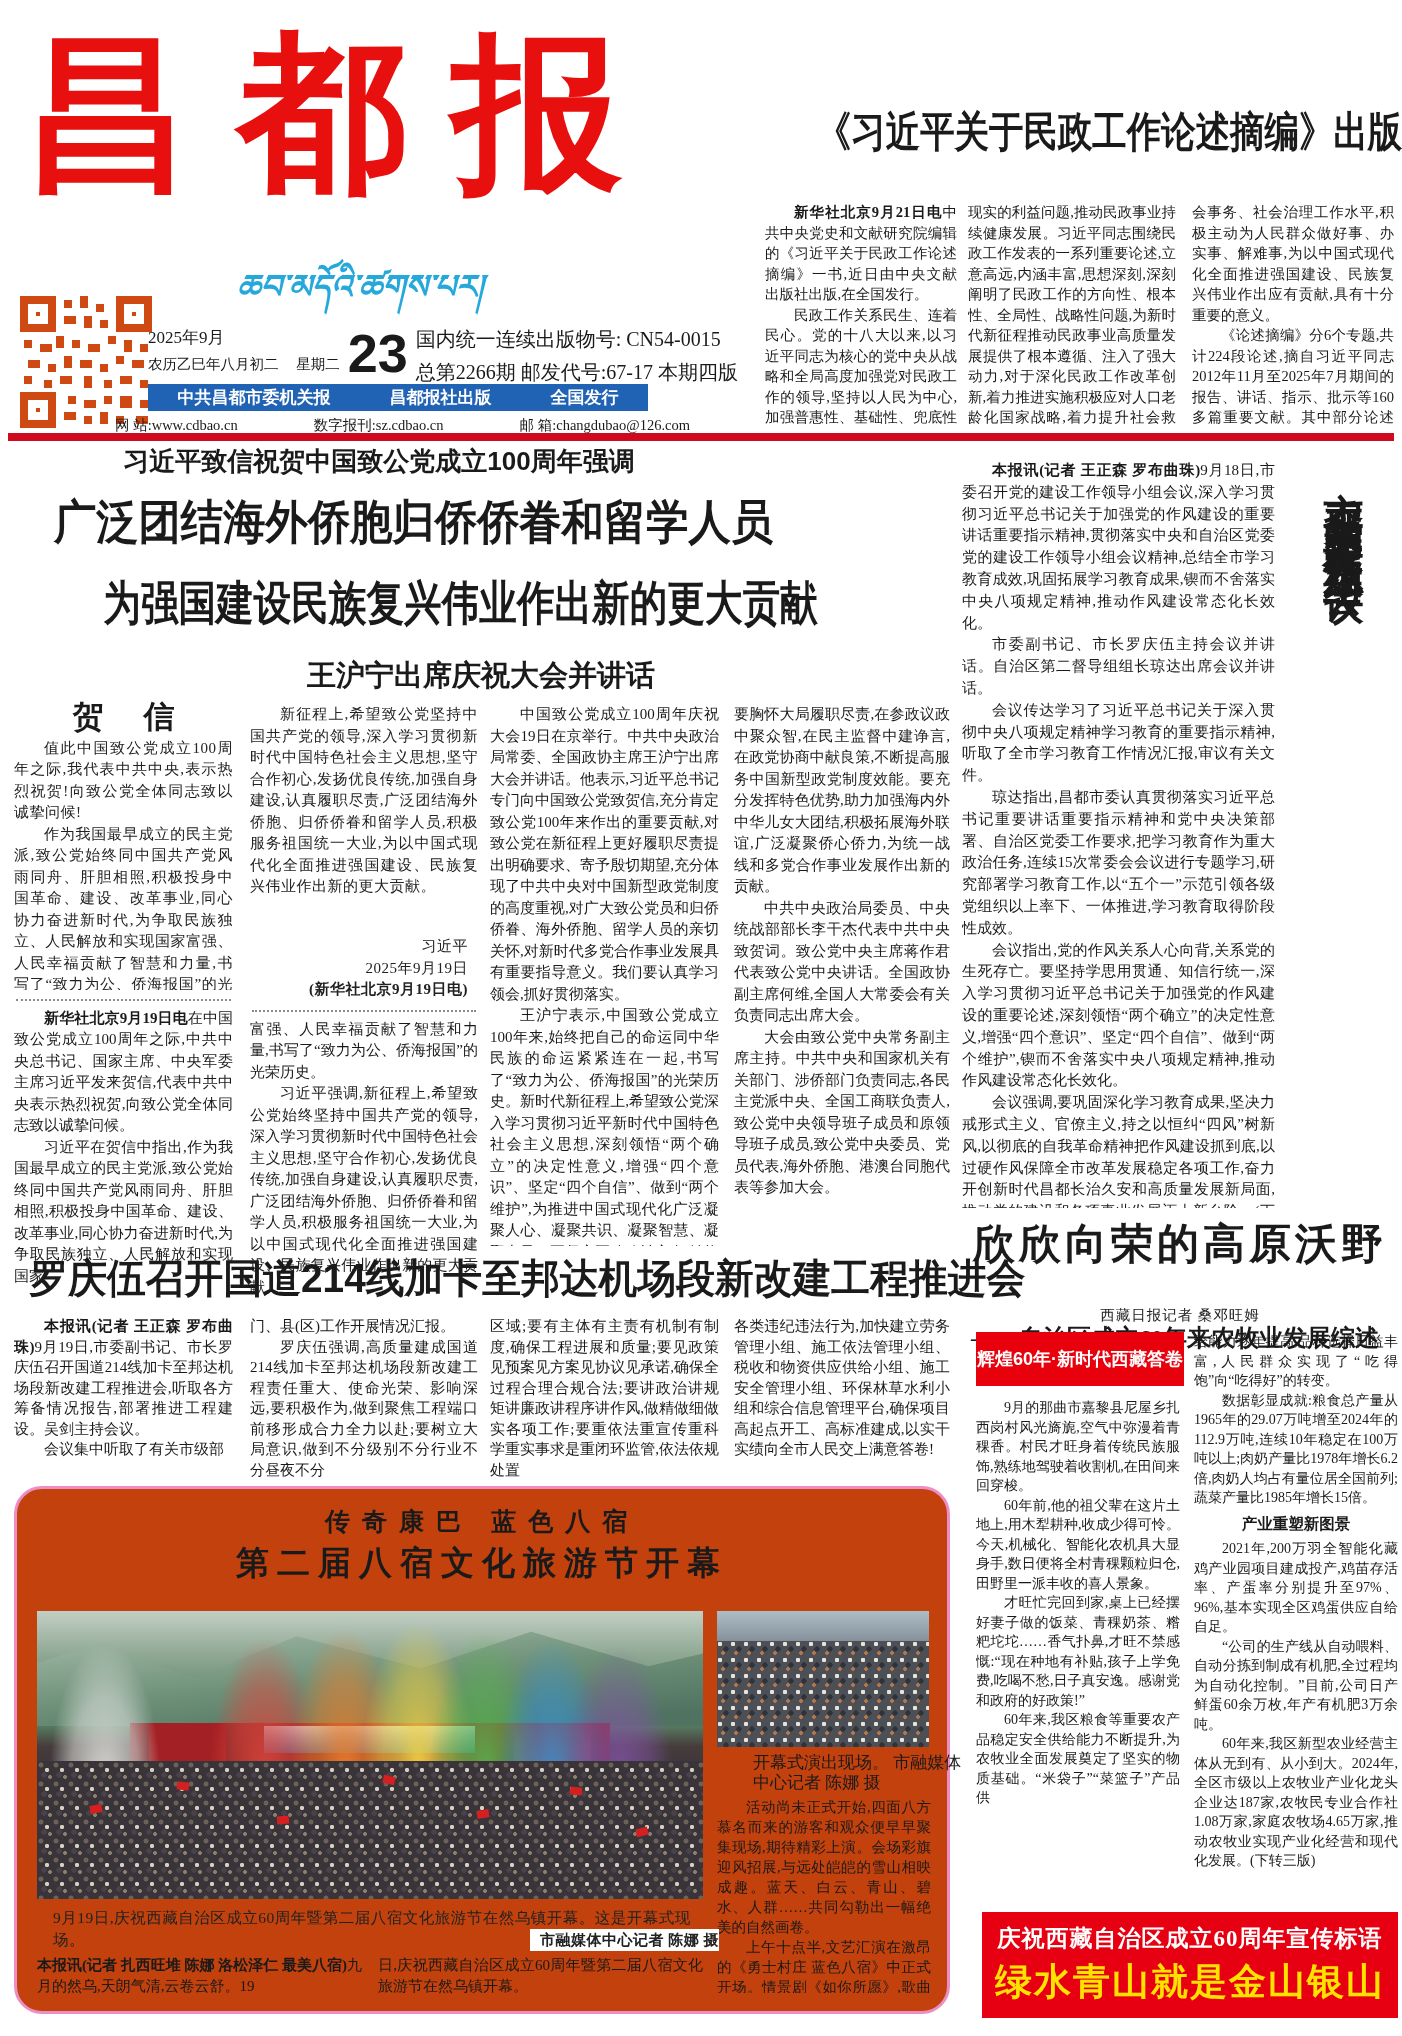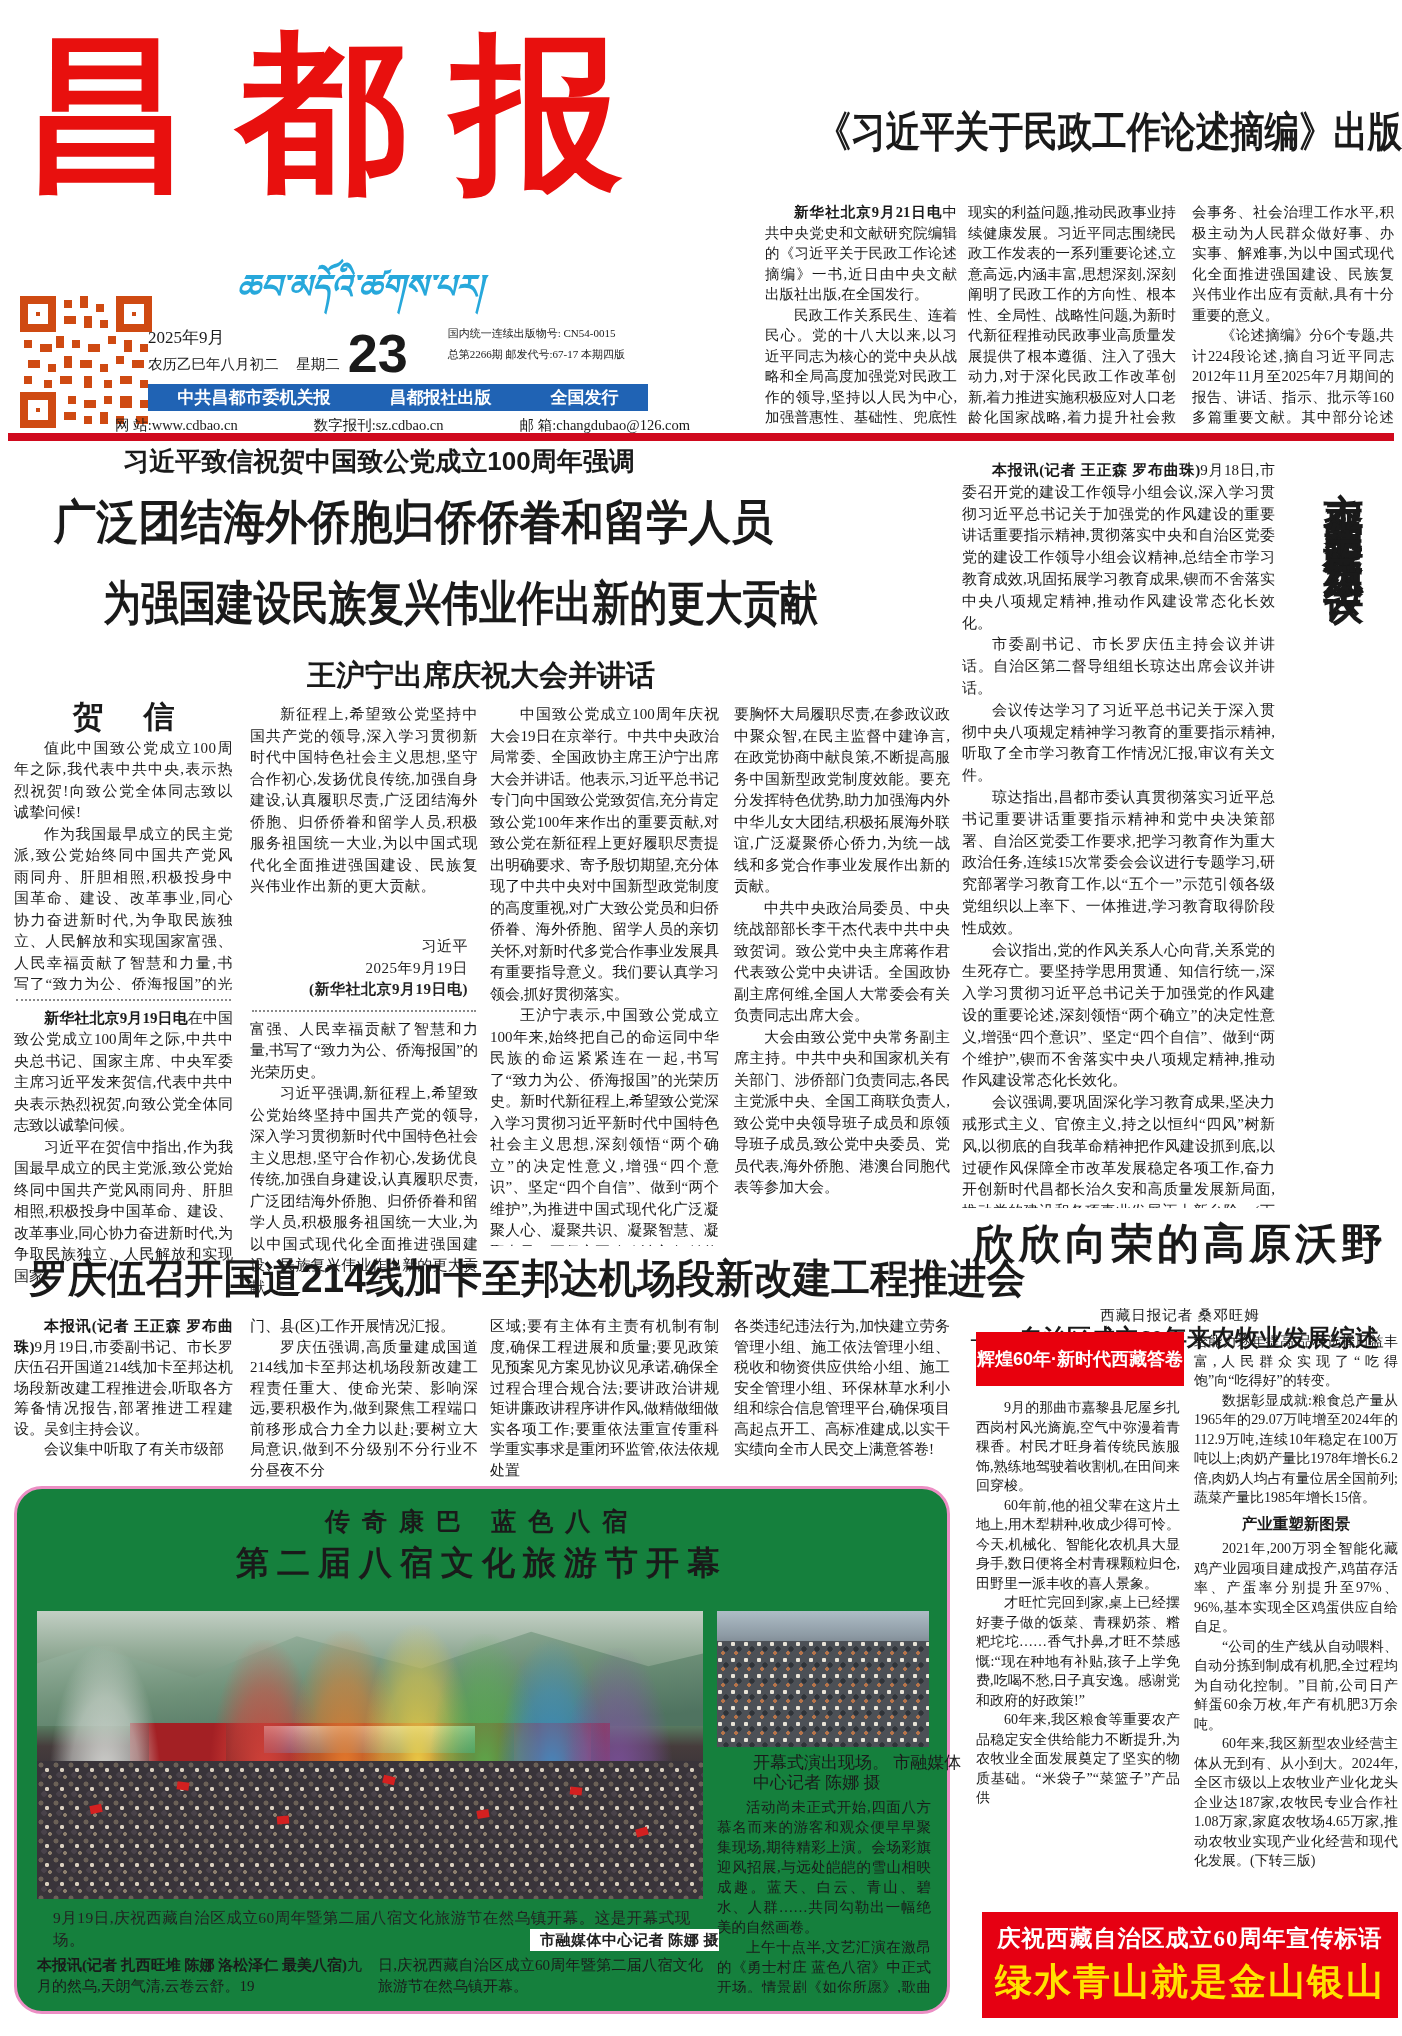--- a/index.html
+++ b/index.html
@@ -18,21 +18,21 @@
   #masthead-title{left:22px;top:6px;width:600px;height:232px;display:flex;justify-content:space-between;
       font-size:170px;line-height:1.25;font-weight:bold;color:#e8100e;font-family:"DejaVu Serif",serif;}
   #tibetan{left:150px;top:250px;width:420px;text-align:center;font-size:33px;font-weight:bold;
       font-style:italic;color:#27a8db;}
   #qr{left:20px;top:296px;width:132px;height:132px;}
   #dateblock{left:148px;top:326px;width:500px;display:flex;align-items:flex-start;}
   .db-left{width:196px;text-align:left;}
   .db-date{font-size:17px;}
   .db-lunar{font-size:14.5px;margin-top:6px;white-space:nowrap;}
   .db-day{font-size:54px;line-height:54px;margin:0 8px;font-family:"Liberation Sans",sans-serif;font-weight:bold;}
-  .db-right{width:240px;font-size:11px;margin-left:32px;}
+  .db-right{width:240px;font-size:20px;}
   .db-right div{margin-bottom:6px;white-space:nowrap;}
   #masthead-bar{left:148px;top:384px;width:500px;height:27px;background:#2063b4;color:#fff;
       display:flex;justify-content:space-around;align-items:center;font-size:17px;}
   #contact-row{left:115px;top:416px;width:575px;display:flex;justify-content:space-between;font-size:14.5px;}
   #red-rule{left:8px;top:433px;width:1386px;height:8px;background:#d00a1e;}
 
   
   #mz-headline{left:745px;top:104px;width:656px;text-align:center;}
   #mz-headline span{font-size:42px;transform:scaleX(.82);transform-origin:center;white-space:nowrap;}
   .mz-col{top:202px;height:222px;font-size:14.5px;line-height:20.5px;}
@@ -66,21 +66,21 @@
   
   #luo-headline{left:14px;top:1251px;width:936px;text-align:center;}
   #luo-headline span{font-size:40px;white-space:nowrap;transform:scaleX(.97);transform-origin:center;}
   .luo-col{top:1316px;height:166px;font-size:15px;line-height:20.5px;}
   #luo-c1{left:14px;width:219px;}
   #luo-c2{left:250px;width:228px;}
   #luo-c3{left:490px;width:229px;}
   #luo-c4{left:734px;width:216px;}
 
   
-  #fbox{left:14px;top:1486px;width:930px;height:522px;border:3px solid #ec8ec4;border-radius:28px;background:#15803d;}
+  #fbox{left:14px;top:1486px;width:930px;height:522px;border:3px solid #ec8ec4;border-radius:28px;background:#c2410c;}
   #fx-kicker{left:0;top:16px;width:100%;text-align:center;font-size:25px;font-weight:bold;letter-spacing:12px;}
   #fx-headline{left:0;top:52px;width:100%;text-align:center;font-size:33px;font-weight:bold;letter-spacing:8px;}
   #photo{left:20px;top:122px;width:666px;height:288px;overflow:hidden;
       background:linear-gradient(180deg,#c2cfc4 0%,#93ab97 14%,#64876f 30%,#57795f 40%,#463c3c 47%,#353138 60%,#2e2b31 100%);}
   .mtn{position:absolute;left:-5%;top:0;width:110%;height:40%;
       background:linear-gradient(175deg,#a9bfae 10%,#6f9179 55%,#4f7360 90%);
       clip-path:polygon(0 55%,12% 30%,26% 58%,40% 22%,57% 50%,72% 18%,88% 48%,100% 30%,100% 100%,0 100%);}
   .stage{position:absolute;left:14%;top:39%;width:72%;height:13%;background:linear-gradient(#8d2a2c,#6e1f22);}
   .stage-bk{position:absolute;left:28%;top:8%;width:44%;height:70%;background:linear-gradient(#cfe0ec,#3e6da8);}
   .stage-red-l{position:absolute;left:4%;top:0;width:16%;height:100%;background:#a32024;}

